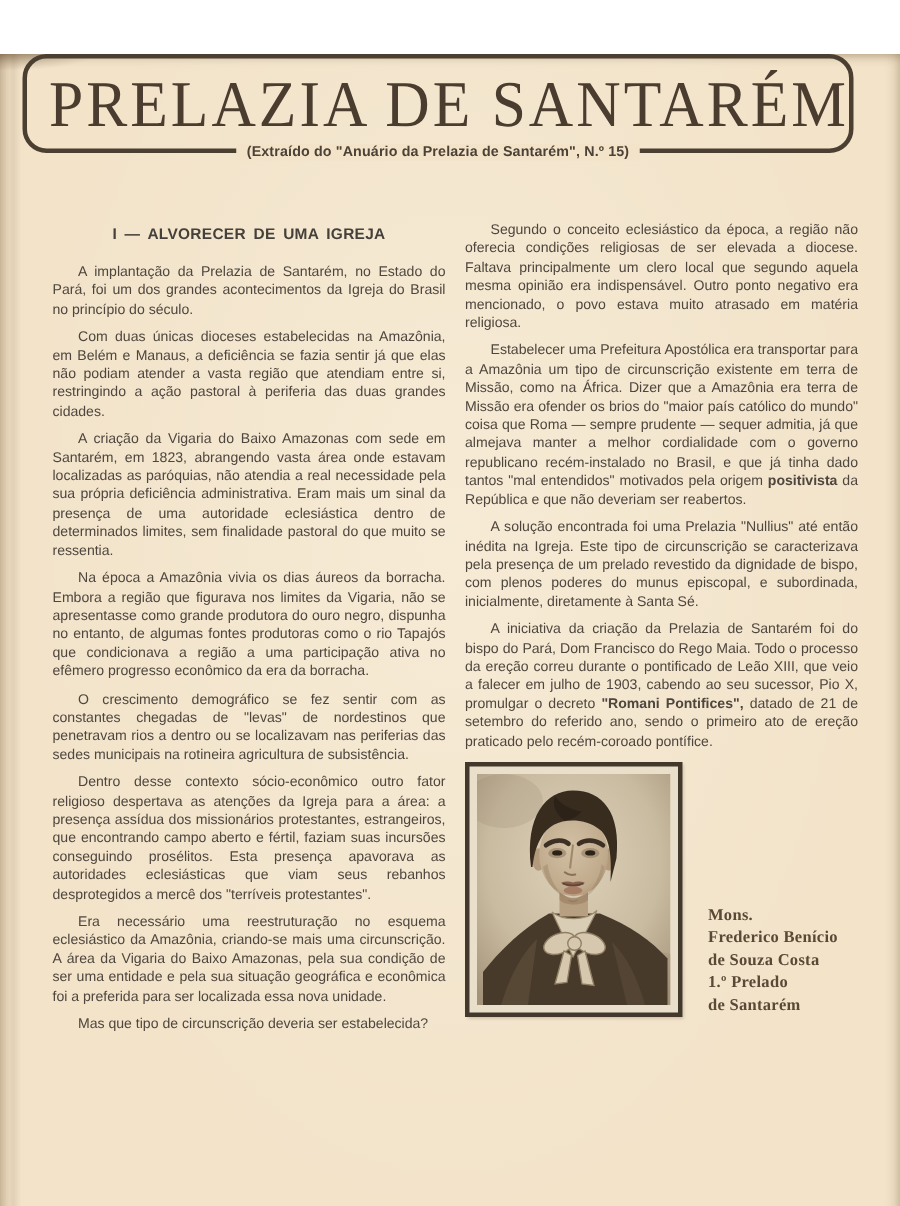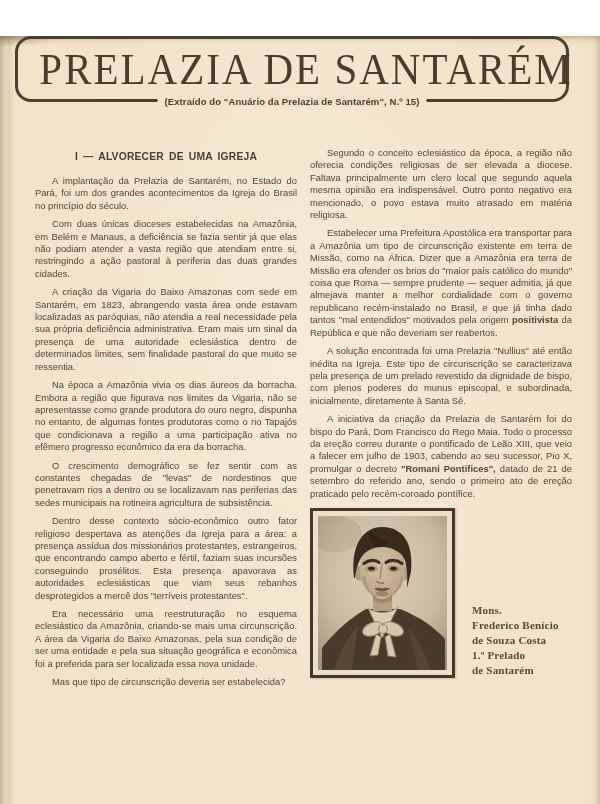--- a/index.html
+++ b/index.html
@@ -23,21 +23,21 @@
       radial-gradient(ellipse 90px 16px at 0% 0%, rgba(85,60,30,.38), rgba(0,0,0,0) 70%),
       radial-gradient(ellipse 70px 26px at 0% 100%, rgba(85,60,30,.35), rgba(0,0,0,0) 70%),
       radial-gradient(ellipse 60px 18px at 100% 100%, rgba(85,60,30,.22), rgba(0,0,0,0) 70%),
       linear-gradient(90deg, rgba(0,0,0,0) 6px, rgba(120,90,55,.10) 9px, rgba(0,0,0,0) 14px);
   }
 
   
   .title-box{
     position:relative;margin:36px 31px 0 15px;height:60px;
     border:3px solid #4b3f31;border-radius:16px;
-    display:flex;align-items:center;justify-content:center;padding-left:28px;
+    display:flex;align-items:center;justify-content:flex-end;padding-left:28px;
   }
   .title-box h1{
     margin:0;font-family:"Liberation Serif","DejaVu Serif",serif;
     font-weight:400;font-size:41px;letter-spacing:2px;color:#4a3d2f;
     white-space:nowrap;transform:scaleY(1.06);
   }
   .subtitle{
     position:absolute;left:50%;bottom:-8px;transform:translateX(-50%);
     background:#f2e3c9;padding:0 7px;white-space:nowrap;
     font-size:9.5px;font-weight:bold;color:#4c4136;letter-spacing:.1px;

